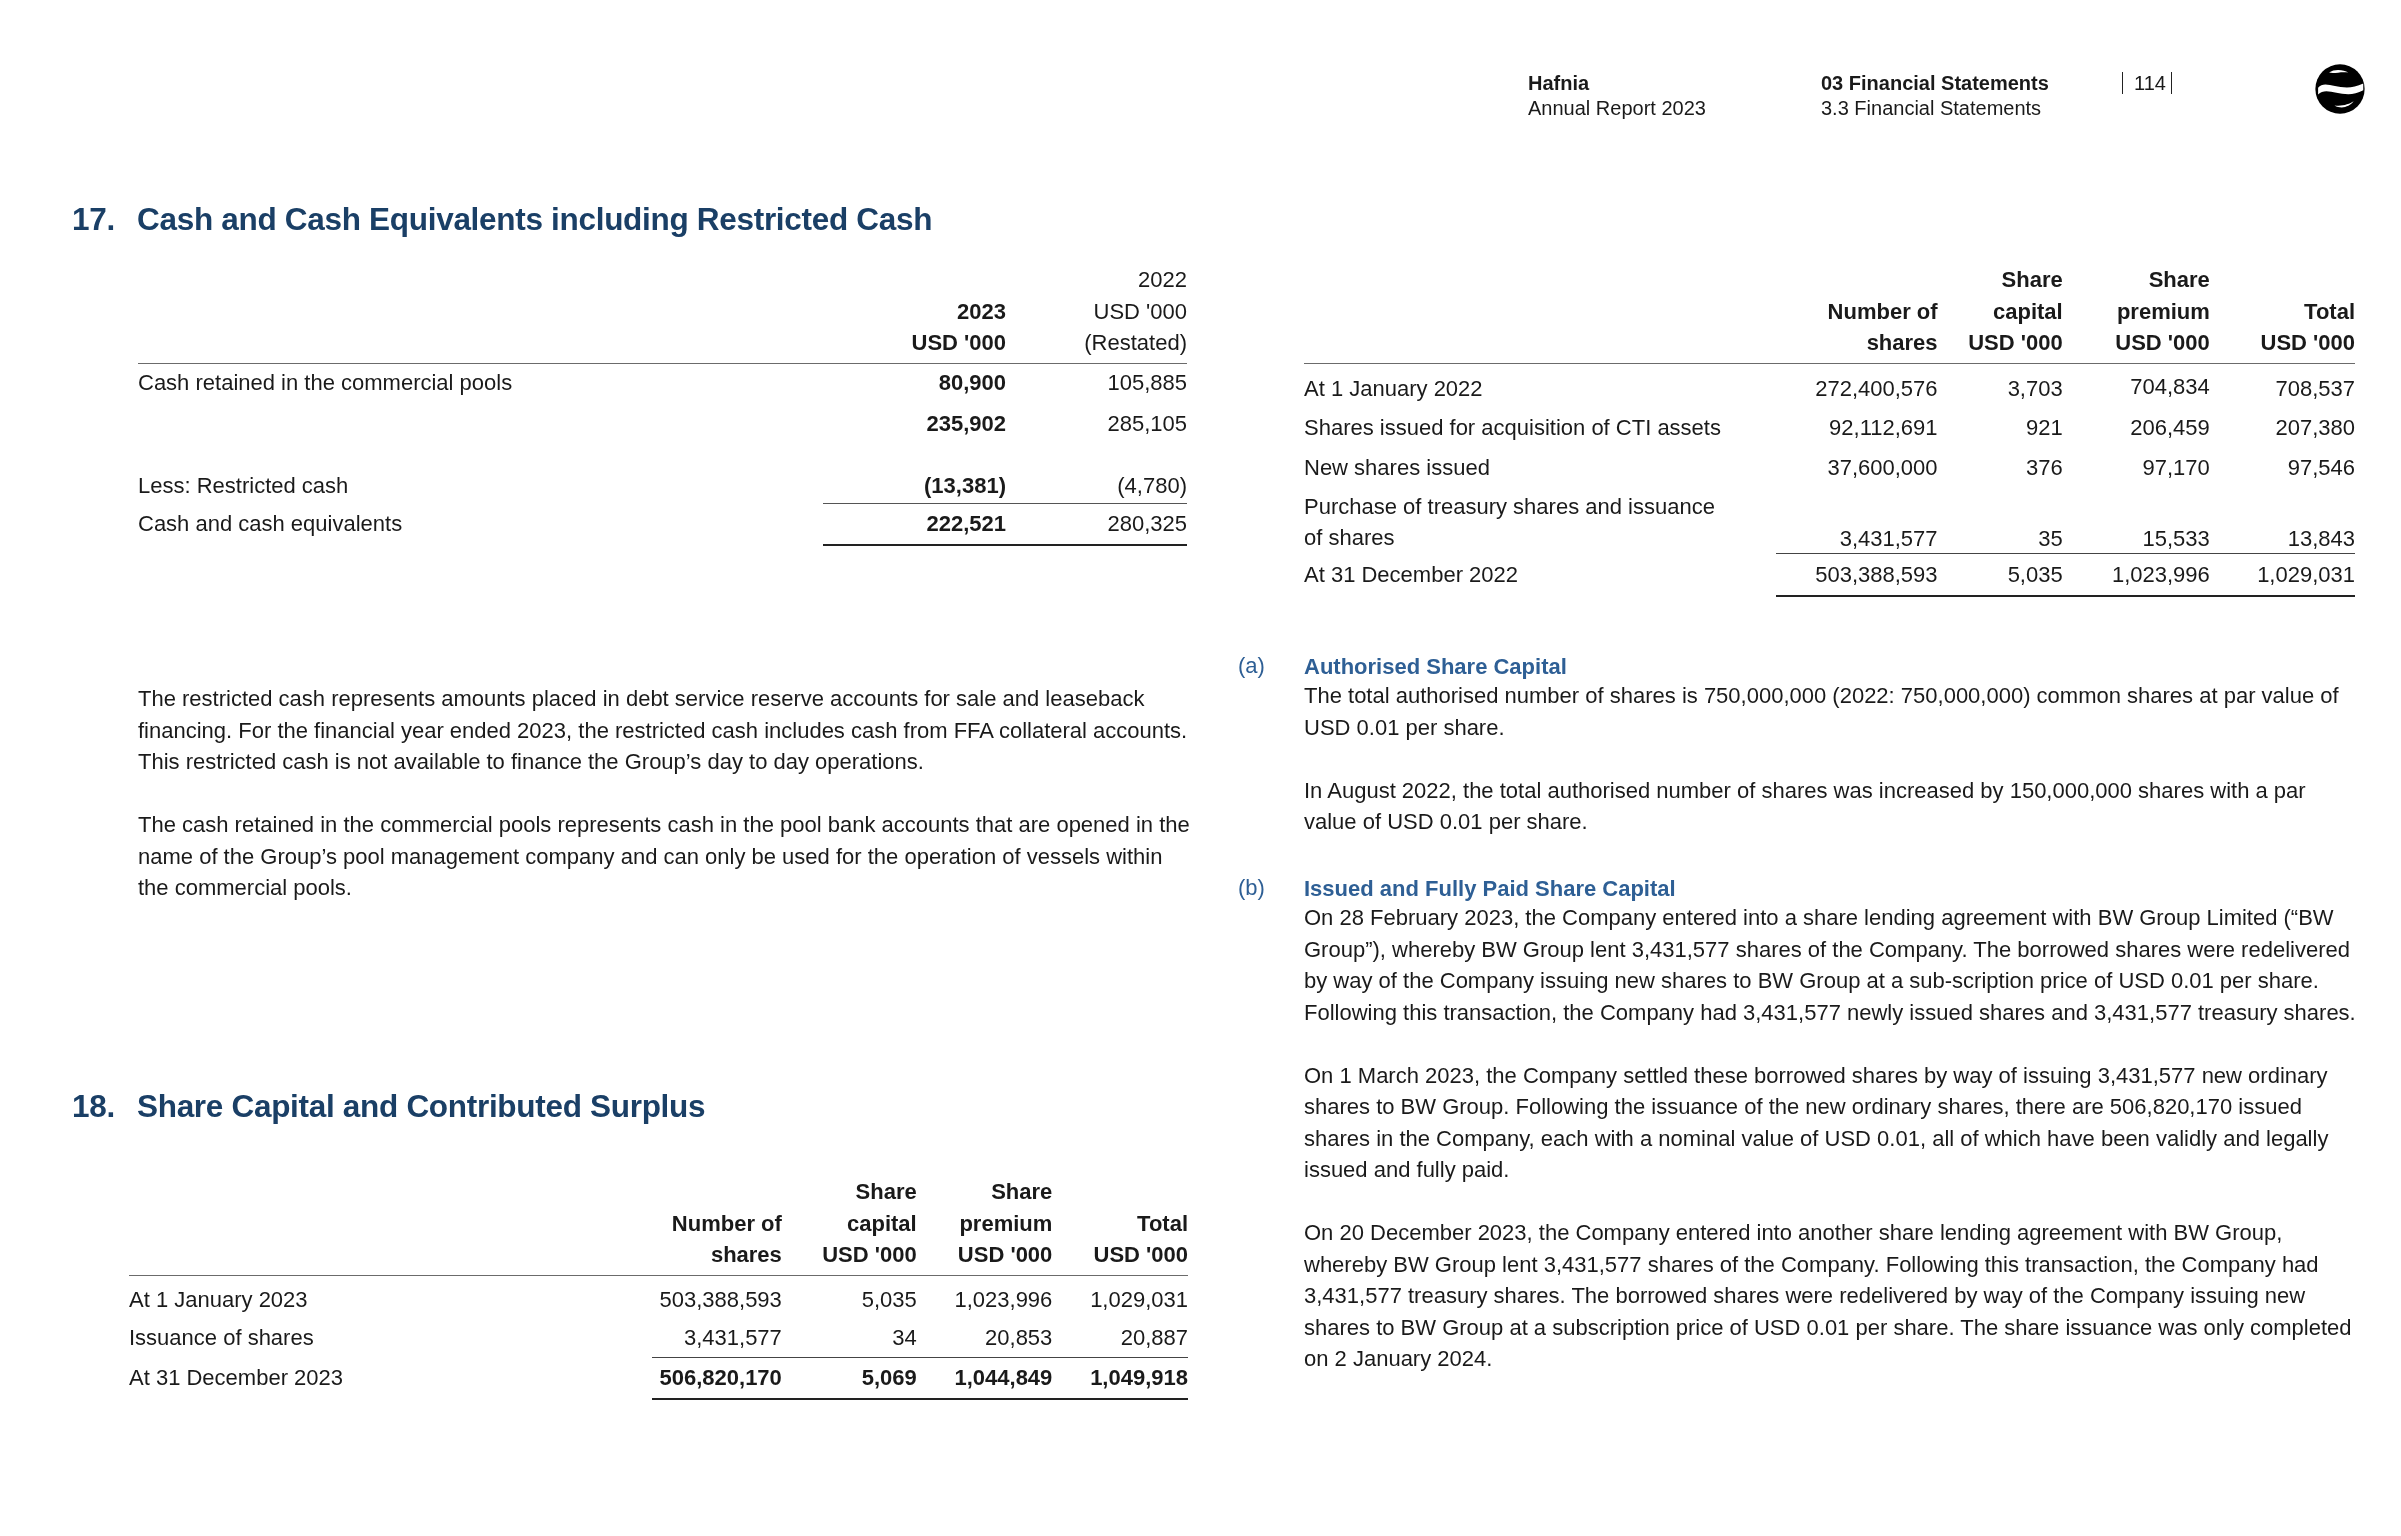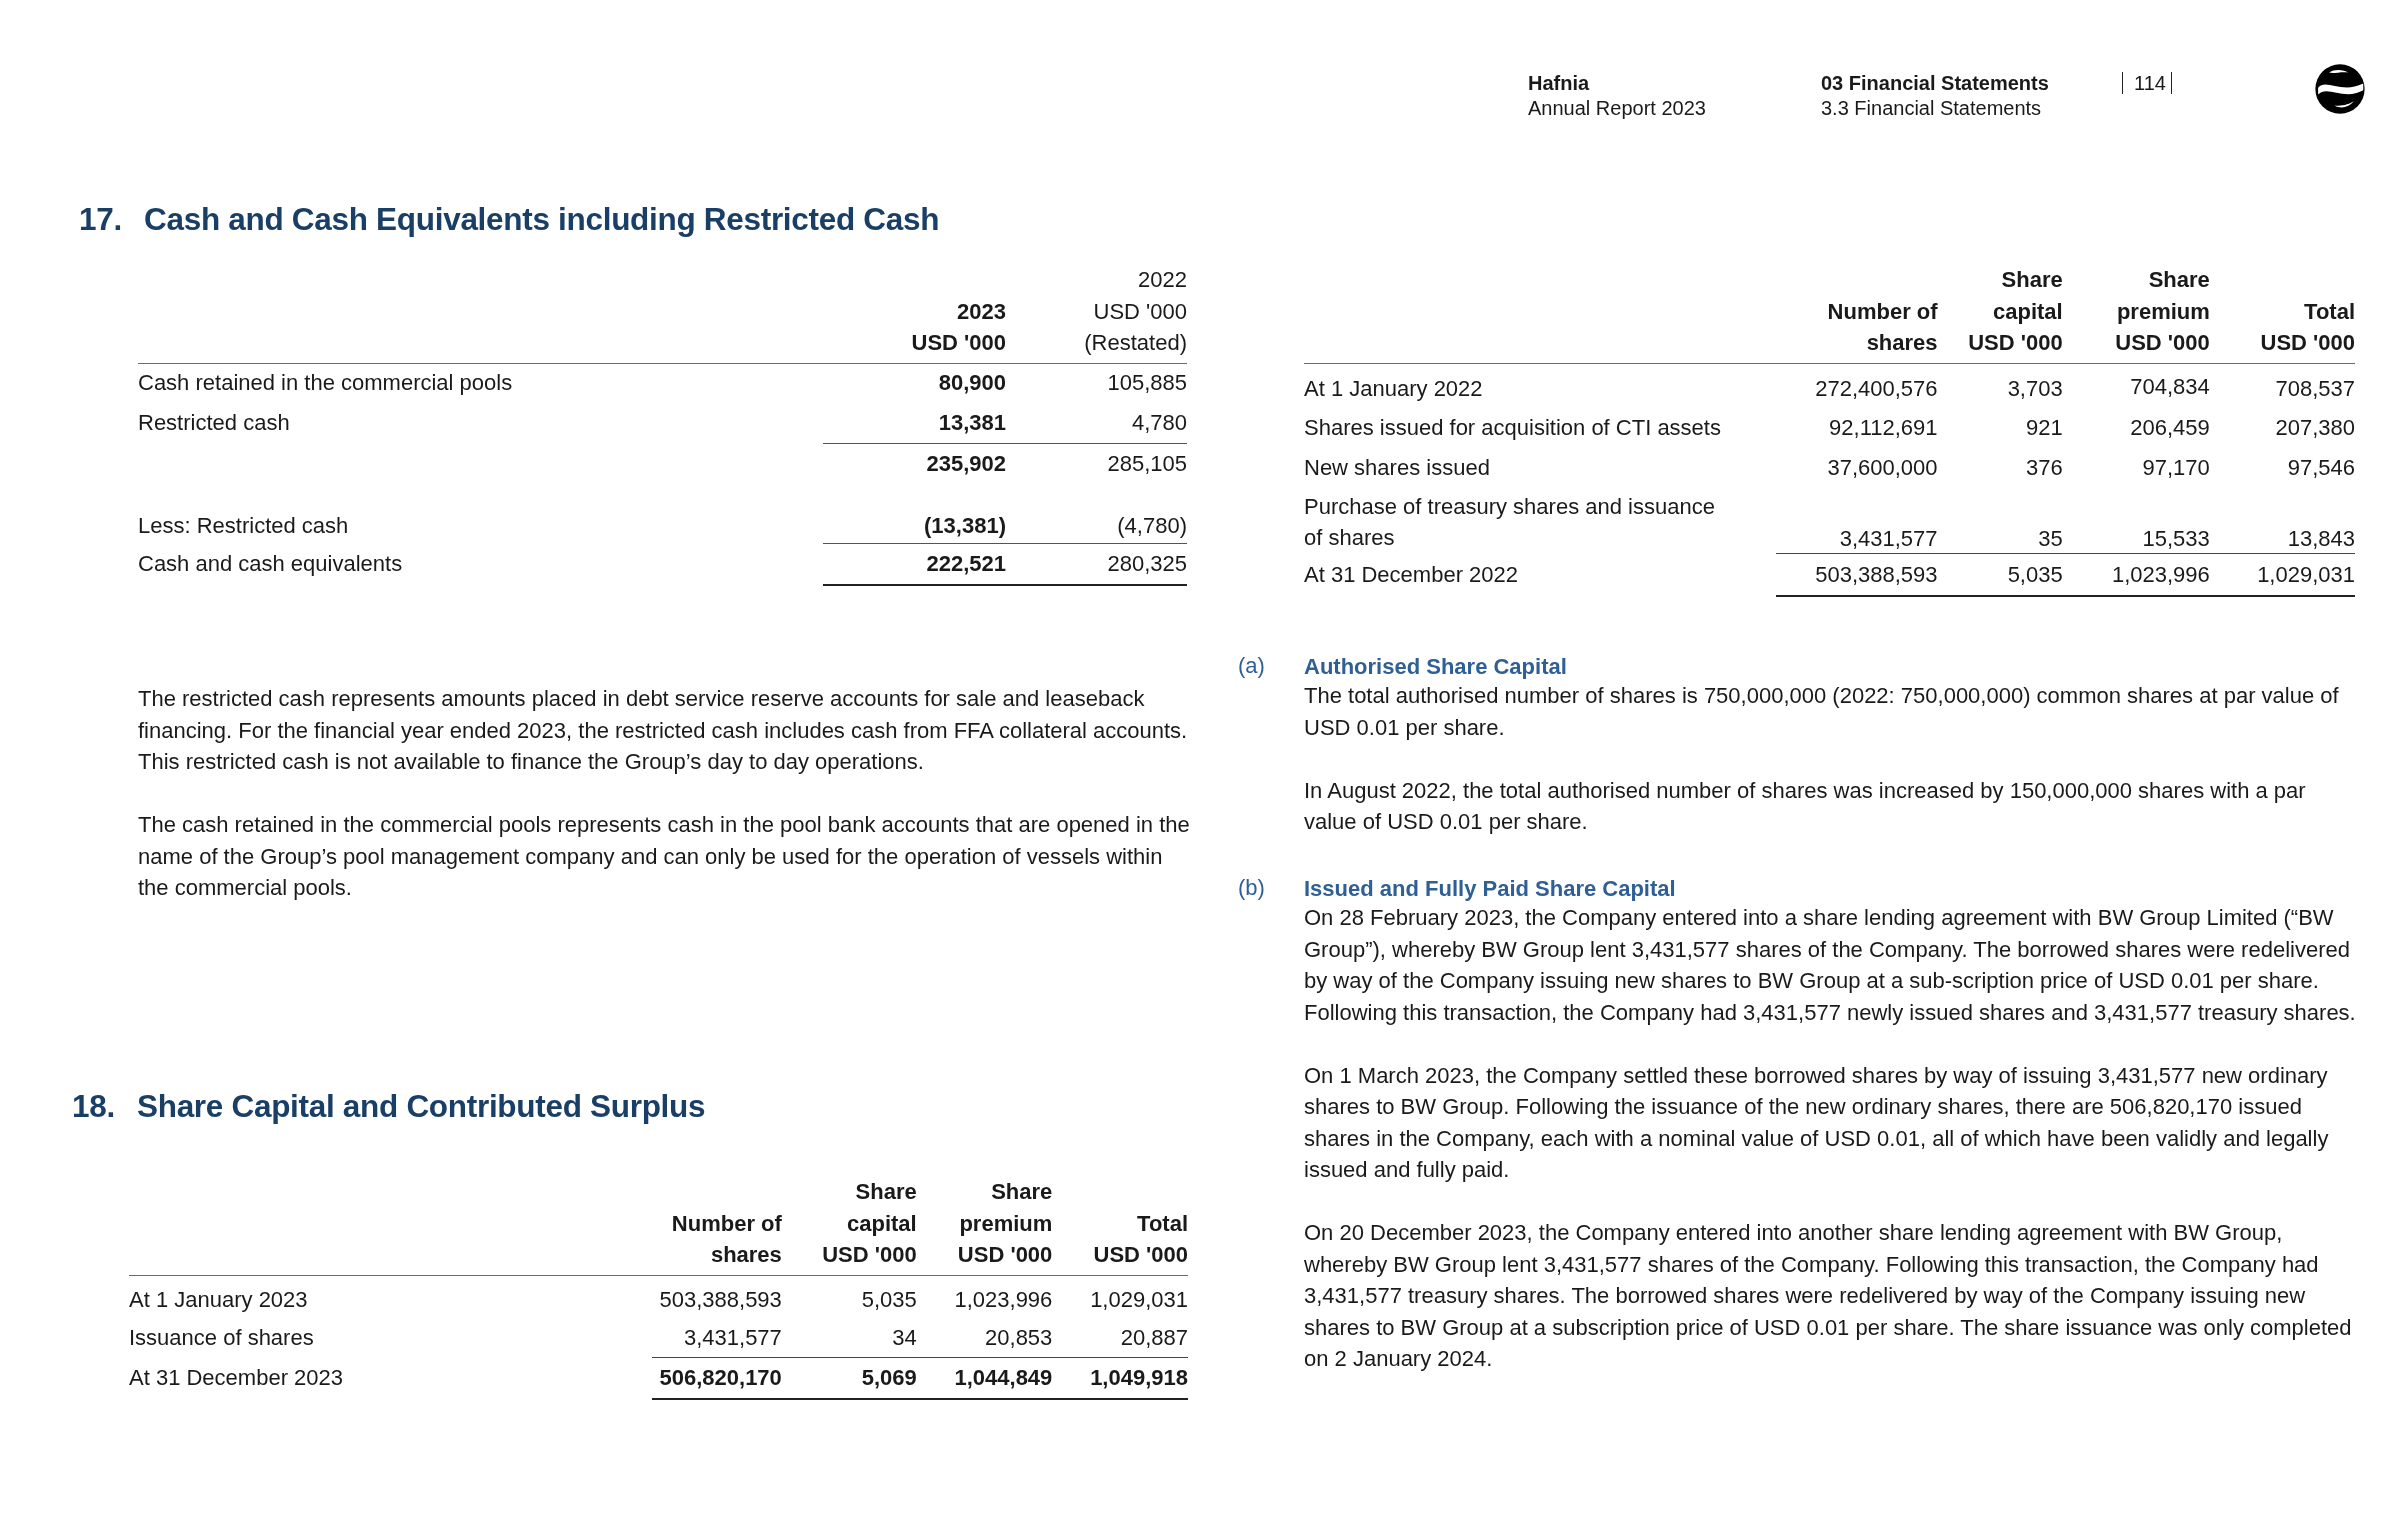--- a/index.html
+++ b/index.html
@@ -39,21 +39,21 @@
 </div>
 <div class="abs logo" style="left:2314px; top:63px;">
   <svg width="52" height="52" viewBox="0 0 76 76">
     <circle cx="38" cy="38" r="36" fill="#000"></circle>
     <path d="M6 36 C 18 22, 40 46, 72 30 L 72 40 C 44 56, 20 32, 6 46 Z" fill="#fff"></path>
     <path d="M22 14 C 30 8, 44 10, 50 14 C 40 12, 30 16, 22 14 Z" fill="#fff"></path>
     <path d="M30 62 C 40 64, 52 60, 58 56 C 52 64, 40 68, 30 62 Z" fill="#fff"></path>
   </svg>
 </div>
 
-<div class="abs h1" style="left:72px; top:201px;margin-left:7px;">
+<div class="abs h1" style="left:72px; top:201px;">
   <span class="num">17.</span><span>Cash and Cash Equivalents including Restricted Cash</span>
 </div>
 
 <table class="abs fin" style="left:138px; top:264px; width:1049px;">
   <colgroup>
       <col style="width:685px">
       <col style="width:183px">
       <col style="width:181px">
     </colgroup>
   <tbody>
@@ -70,25 +70,20 @@
   <tr class="rule-head">
     <th style="padding-bottom:4.1px;"></th>
     <th style="padding-bottom:4.1px;">USD '000</th>
     <th class="light" style="padding-bottom:4.1px;">(Restated)</th>
   </tr>
   <tr style="height:40px;">
     <td class="lab">Cash retained in the commercial pools</td>
     <td class="num bold">80,900</td>
     <td class="num">105,885</td>
   </tr>
-  <tr style="height:40px;">
-    <td class="lab">Restricted cash</td>
-    <td class="num bold" style="border-bottom:1.4px solid #555;">13,381</td>
-    <td class="num" style="border-bottom:1.4px solid #555;">4,780</td>
-  </tr>
   <tr style="height:41px;">
     <td class="lab"></td>
     <td class="num bold">235,902</td>
     <td class="num">285,105</td>
   </tr>
   <tr style="height:59px;">
     <td class="lab" style="vertical-align:bottom; padding-bottom:4.1px;">Less: Restricted cash</td>
     <td class="num bold" style="vertical-align:bottom; padding-bottom:4.1px; border-bottom:1.4px solid #555;">(13,381)</td>
     <td class="num" style="vertical-align:bottom; padding-bottom:4.1px; border-bottom:1.4px solid #555;">(4,780)</td>
   </tr>

